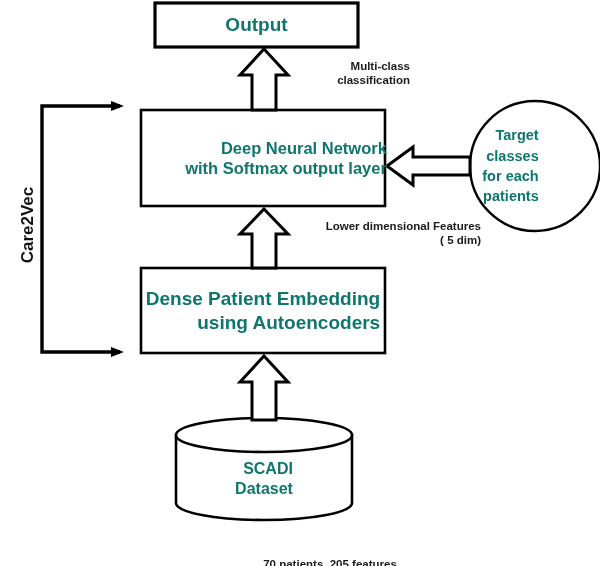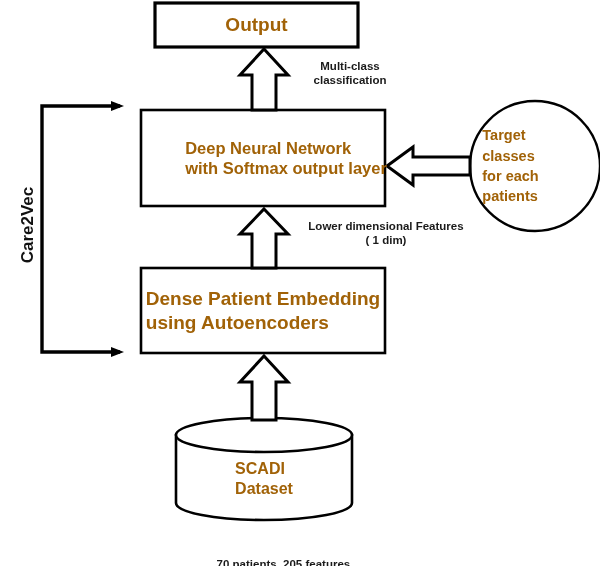--- a/index.html
+++ b/index.html
@@ -20,34 +20,34 @@
     left: 0;
     top: 0;
     width: 600px;
     height: 566px;
   }
   .node-text {
     position: absolute;
     display: flex;
     align-items: center;
     justify-content: center;
-    text-align: left;
+    text-align: right;
     font-weight: bold;
-    color: #a16207;
+    color: #0f766e;
     line-height: 1.22;
     white-space: pre-line;
     pointer-events: none;
   }
   .annot {
     position: absolute;
     font-weight: bold;
     color: #1a1a1a;
     line-height: 1.25;
     white-space: pre-line;
-    text-align: center;
+    text-align: right;
   }
   #output-label   { left:155px; top:3px;   width:203px; height:44px;  font-size:19px; }
   #dnn-label      { left:141px; top:110px; width:290px; height:96px;  font-size:16.5px; }
   #ae-label       { left:141px; top:268px; width:244px; height:85px;  font-size:19px; }
   #db-label       { left:176px; top:440px; width:176px; height:78px;  font-size:16px; }
   #circle-label   { left:458px; top:106px; width:105px; height:120px; font-size:14.5px; line-height:1.4; }
 
   #annot-multiclass { left:290px; top:59px;  width:120px; font-size:11.5px; }
   #annot-lowdim     { left:291px; top:219px; width:190px; font-size:11.5px; }
   #annot-patfeat    { left:291px; top:371px; width:150px; font-size:11.5px; }
@@ -126,21 +126,21 @@
 
   <div class="node-text" id="circle-label">Target
 classes
 for each
 patients</div>
 
   <div class="annot" id="annot-multiclass">Multi-class
 classification</div>
 
   <div class="annot" id="annot-lowdim">Lower dimensional Features
-( 1 dim)</div>
+( 5 dim)</div>
 
 
   <div class="annot" id="annot-dbcap">70 patients, 205 features,
 7 Target classes</div>
 
   <div id="care2vec-label">Care2Vec</div>
 
 </div>
 
 </body></html>

